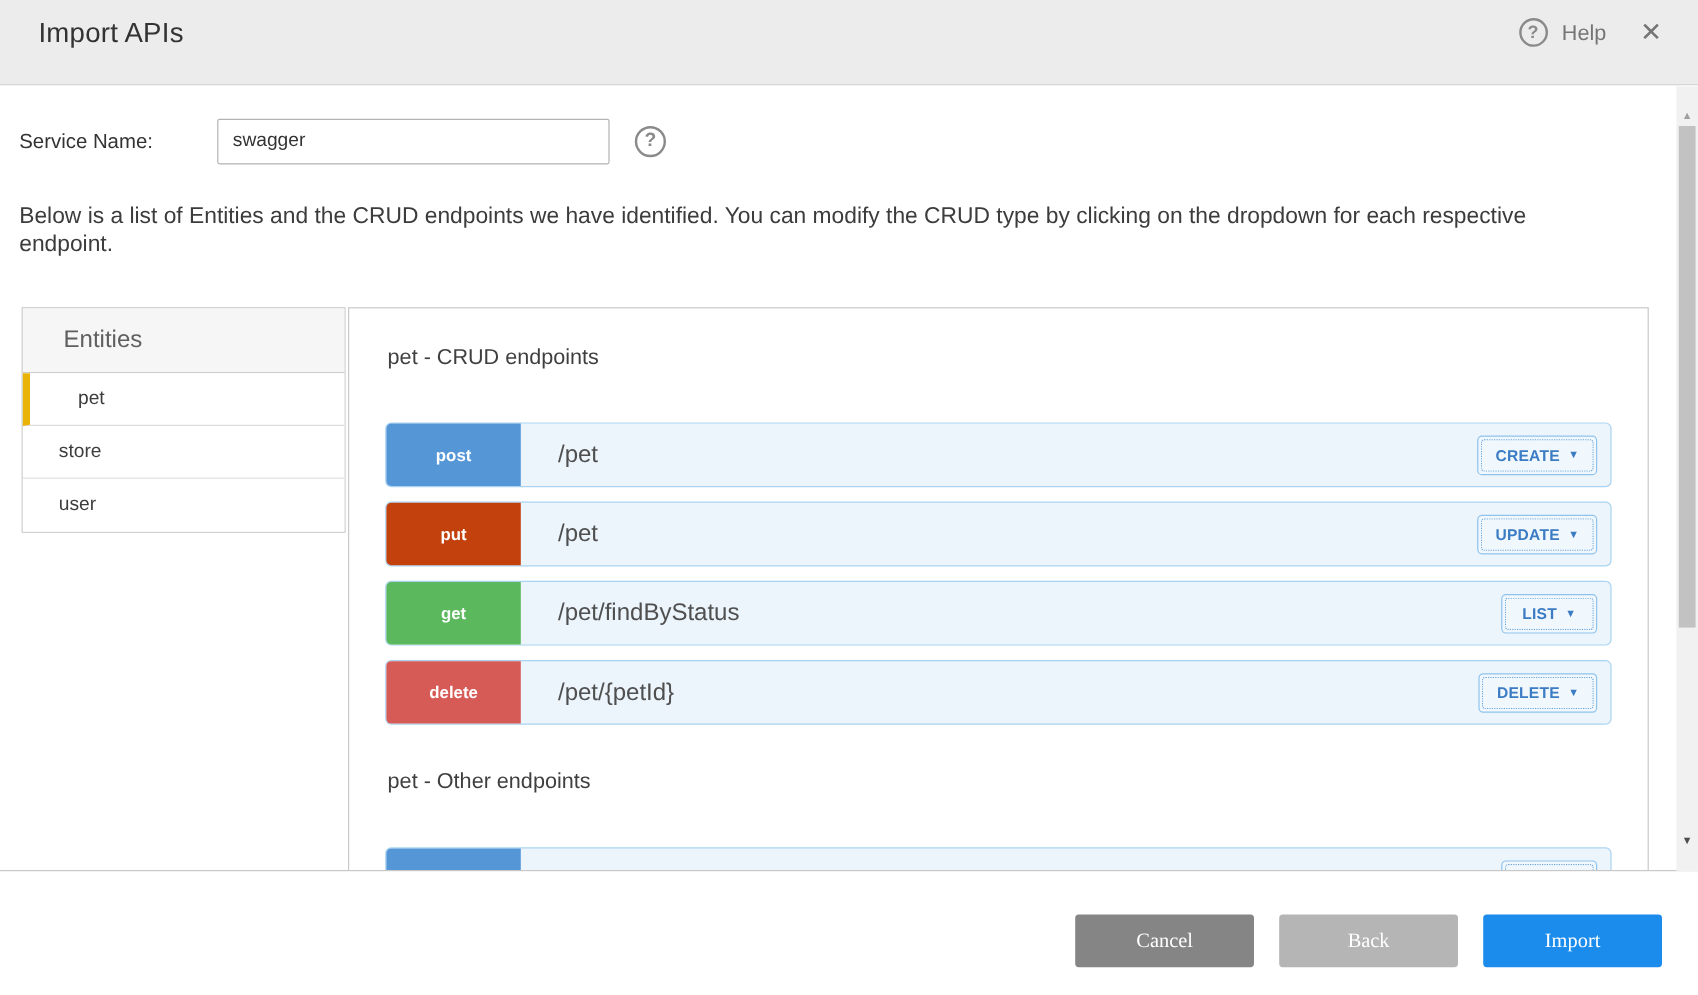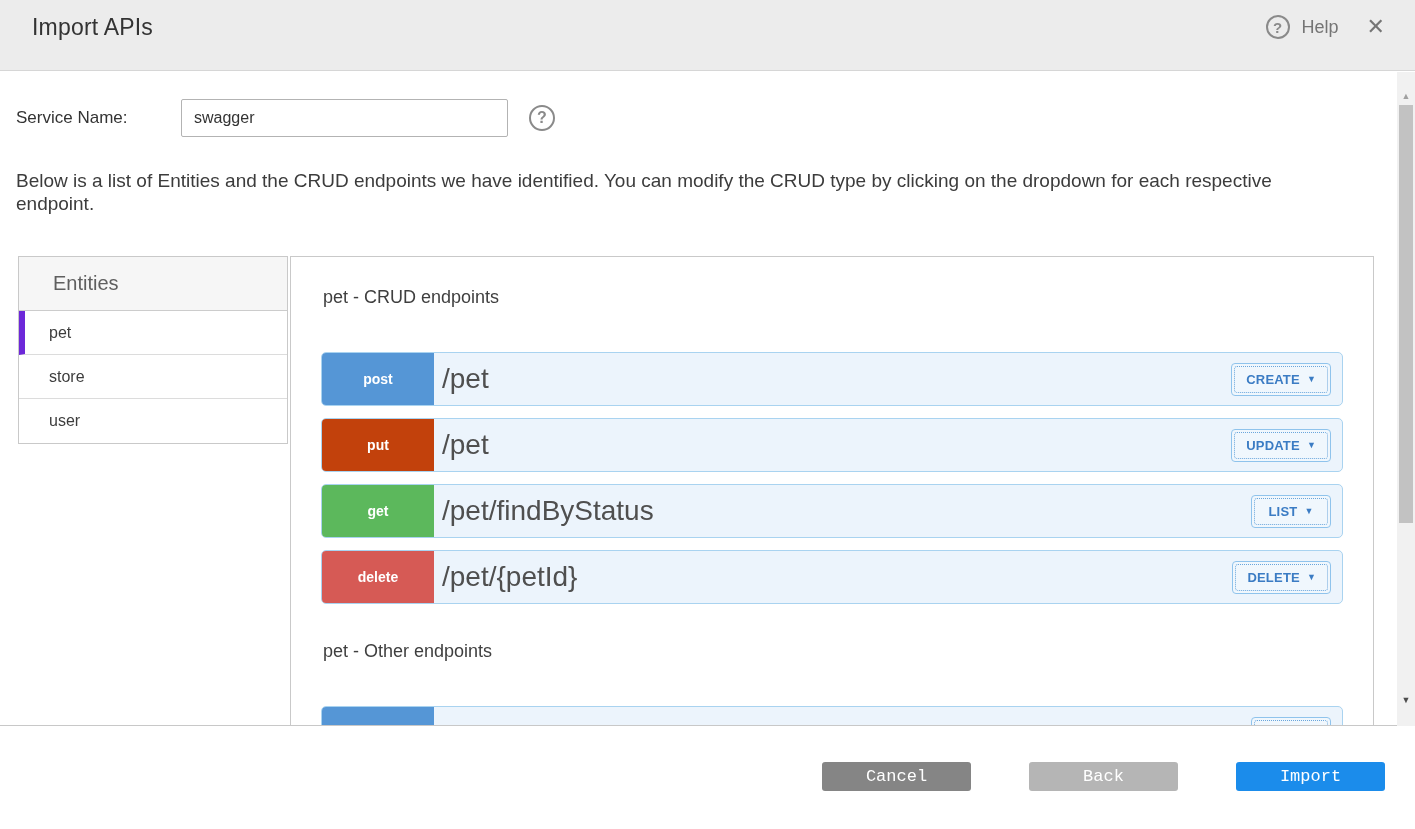--- a/index.html
+++ b/index.html
@@ -35,34 +35,34 @@
     font-size:19px; line-height:23px; color:#3c3c3c; }
 
   
   .entities-panel { position:absolute; top:184px; left:18px; width:270px;
     border:1px solid #c9c9c9; background:#fff; }
   .entities-header { height:54px; line-height:53px; background:#f6f6f6;
     border-bottom:1px solid #cccccc; padding-left:34px; font-size:20px; color:#5f5f5f; }
   .entity-item { height:44px; line-height:43px; padding-left:30px; font-size:16px;
     color:#3d3d3d; background:#fff; border-bottom:1px solid #dcdcdc; cursor:default; }
   .entity-item:last-child { border-bottom:none; }
-  .entity-item.selected { border-left:6px solid #6d28d9; padding-left:24px; }
+  .entity-item.selected { border-left:6px solid #eab308; padding-left:40px; }
 
   
   .endpoints-panel { position:absolute; top:184px; left:290px; width:1084px; height:640px;
     border:1px solid #c9c9c9; background:#fff; padding:30px 30px 0 30px; }
   .section-title { font-size:18px; color:#3f3f3f; margin:0 0 44px 2px; }
   .ep-section + .ep-section .section-title { margin-top:37px; }
   .ep-row { position:relative; height:54px; margin-bottom:12px;
     background:#ecf4fc; border:1px solid #a9d3f0; border-radius:5px;
     display:flex; align-items:center; }
   .method-badge { align-self:stretch; width:112px; border-radius:4px 0 0 4px;
     display:flex; align-items:center; justify-content:center;
     color:#fff; font-size:14px; font-weight:bold; }
-  .ep-path { margin-left:8px; font-size:28px; color:#4f4f4f; }
+  .ep-path { margin-left:31px; font-size:20px; color:#4f4f4f; }
   .crud-dropdown { position:relative; margin-left:auto; margin-right:11px;
     height:33px; min-width:80px; padding:0 14px;
     display:inline-flex; align-items:center; justify-content:center; gap:7px;
     background:#f0f7fd; border:1px solid #8fc3ec; border-radius:4px;
     color:#3b7cc4; font-size:13px; font-weight:bold; letter-spacing:.2px;
     font-family:"Liberation Sans",sans-serif; cursor:default; }
   .crud-dropdown::after { content:""; position:absolute; inset:2px;
     border:1px dotted #6aa6dc; border-radius:3px; pointer-events:none; }
   .caret { font-size:9px; line-height:1; }
 
@@ -73,22 +73,22 @@
     display:flex; align-items:center; justify-content:center; font-size:9px; }
   .scroll-arrow.up { top:14px; color:#a0a0a0; }
   .scroll-arrow.down { bottom:16px; color:#4d4d4d; }
   .scroll-thumb { position:absolute; top:33px; left:2px; width:14px; height:418px;
     background:#c2c2c2; }
 
   
   .dlg-footer { position:absolute; left:0; bottom:0; width:1415px; height:102px;
     background:#fff; display:flex; justify-content:flex-end; align-items:flex-start;
     gap:21px; padding:35px 30px 0 0; }
-  .footer-btn { width:149px; height:29px; border:none; border-radius:3px;
-    color:#fff; font-size:17px; font-family:Liberation Mono, monospace; cursor:default;margin-left:37px; }
+  .footer-btn { width:149px; height:44px; border:none; border-radius:3px;
+    color:#fff; font-size:17px; font-family:Liberation Serif, serif; cursor:default; }
 </style>
 </head>
 <body>
 
 <div class="dialog">
 
   <div class="dlg-header">
     <div class="dlg-title">Import APIs</div>
     <div class="header-right">
       <span class="qmark-circle">?</span>

